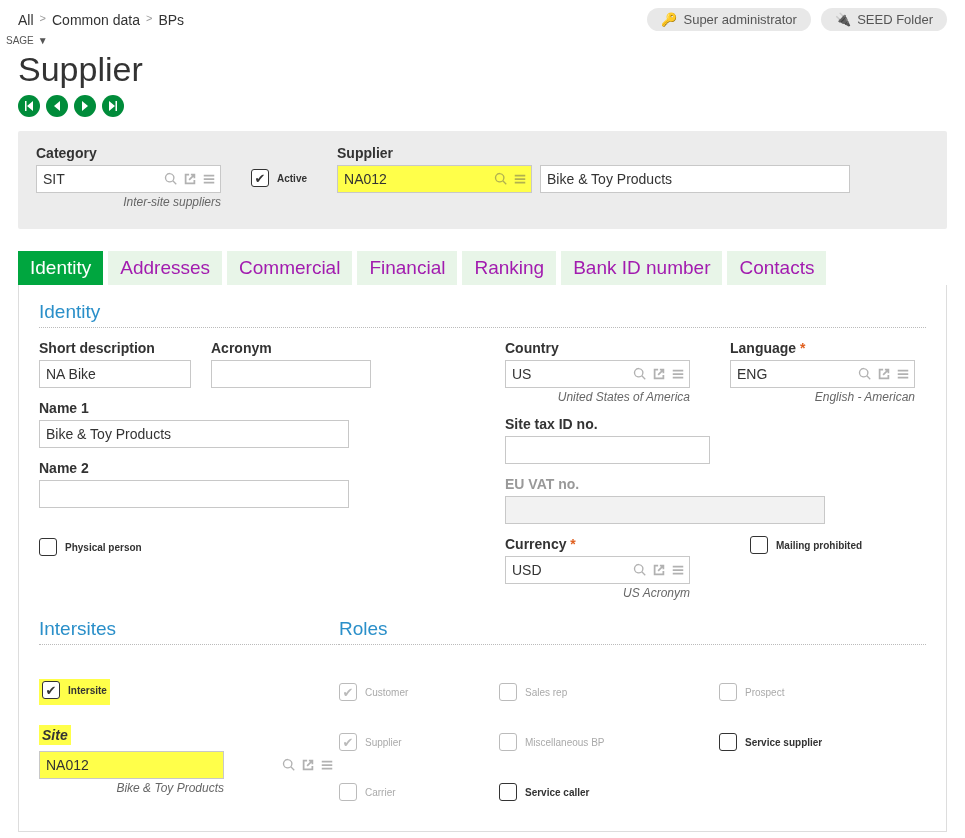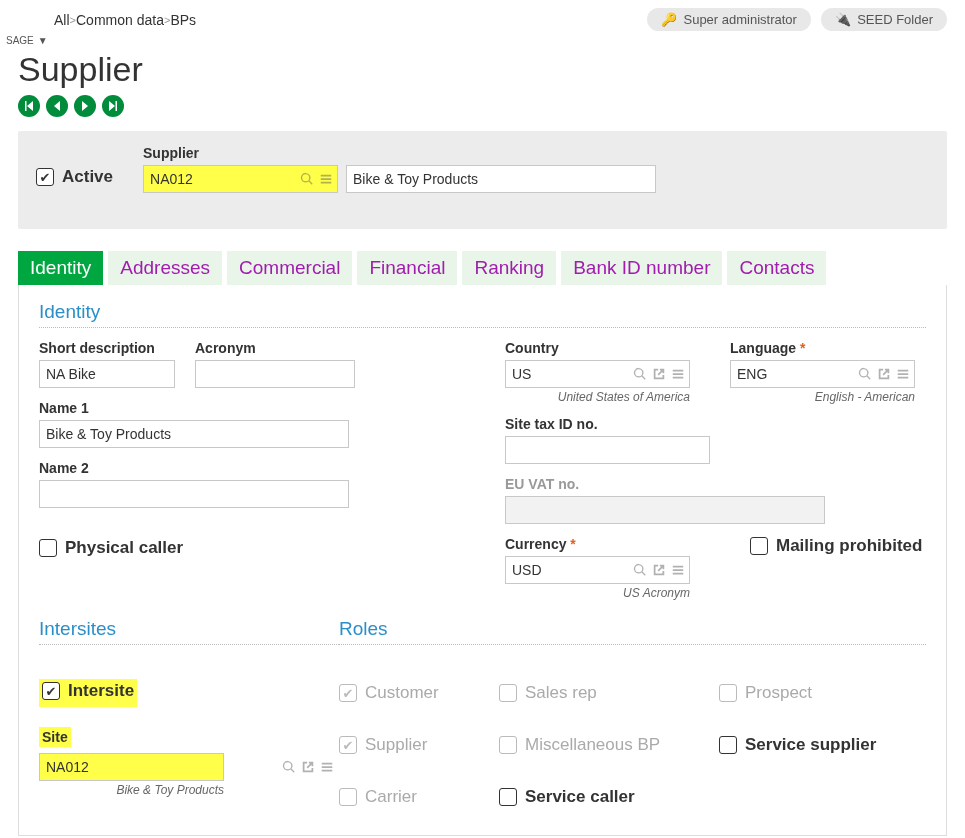--- a/index.html
+++ b/index.html
@@ -1,19 +1,19 @@
 <!DOCTYPE html>
 <html><head>
 <meta charset="utf-8">
 <style>
   * { box-sizing: border-box; margin: 0; padding: 0; }
   body { font-family: "Segoe UI", Arial, sans-serif; font-size: 14px; color: #333; background: #fff; width: 965px; }
   
   .top-row { display: flex; justify-content: space-between; align-items: center; padding: 8px 18px 4px 18px; }
-  .breadcrumb { display: flex; align-items: center; font-size: 14px; color: #333; margin-left: 36px; }
+  .breadcrumb { display: flex; gap: 6px; font-size: 14px; color: #333; }
   .breadcrumb a { color: #333; text-decoration: none; cursor: pointer; }
   .breadcrumb .sep { color: #999; font-size: 11px; }
   .top-right { display: flex; align-items: center; gap: 10px; }
   .pill-btn { background: #e8e8e8; border-radius: 14px; padding: 4px 14px; font-size: 13px; color: #555; display: inline-flex; align-items: center; gap: 6px; cursor: pointer; }
   .pill-btn .icn { color: #888; font-size: 13px; }
   .sage-menu { color: #555; font-size: 10px; display: flex; align-items: center; gap: 4px; cursor: pointer; margin-left: 6px; }
   .sage-row { text-align: right; padding: 0 18px 4px 0; }
   
   .page-title { font-size: 34px; font-weight: 400; color: #333; padding: 0 18px; }
   .nav-circles { display: flex; gap: 6px; padding: 6px 18px 14px 18px; }
@@ -38,21 +38,21 @@
   .txt.disabled { background: #f2f2f2; color: #999; }
   .input-icons { position: absolute; right: 4px; display: flex; gap: 3px; align-items: center; }
   .inp-icn { width: 16px; height: 16px; cursor: pointer; opacity: 0.45; display: flex; align-items: center; justify-content: center; }
   .inp-icn svg { width: 14px; height: 14px; fill: #555; }
   
   .chk-row { display: flex; align-items: center; gap: 8px; padding-bottom: 4px; }
   .chk { width: 18px; height: 18px; border: 1.5px solid #333; border-radius: 3px; display: flex; align-items: center; justify-content: center; cursor: pointer; background: #fff; }
   .chk.checked::after { content: "✔"; font-size: 13px; color: #333; line-height: 1; }
   .chk.disabled { border-color: #bbb; cursor: default; }
   .chk.disabled.checked::after { color: #bbb; }
-  .chk-label { font-weight: 600; font-size: 17px; }
+  .chk-label { font-weight: 600; font-size: 10px; }
   .chk-label.dis { color: #aaa; font-weight: 400; }
   
   .tabs { display: flex; gap: 5px; margin: 22px 18px 0 18px; flex-wrap: wrap; }
   .tab { padding: 6px 12px; font-size: 19px; cursor: pointer; background: #e8f5e8; color: #a21caf; }
   .tab.active { background: #00a63f; color: #fff; }
   
   .content-panel { border: 1px solid #ddd; border-top: none; margin: 0 18px; padding: 16px 20px 24px 20px; }
   .section-title { color: #2a8fc9; font-size: 19px; font-weight: 400; border-bottom: 1px dotted #bbb; padding-bottom: 4px; margin-bottom: 12px; }
   
   .form-grid { display: flex; gap: 0; }
@@ -119,20 +119,44 @@
     </div>
   <div class="circle">
       <svg viewBox="0 0 10 10">
         <path d="M7.5 0H9v10H7.5z M1 0l6 5-6 5z"></path>
       </svg>
     </div>
 </div>
 
 <div class="header-panel">
   <div class="hp-row">
+    <div class="hp-col">
+      <div class="fld-label">Category</div>
+      <div class="input-wrap">
+        <input class="txt w-cat" value="SIT" style="">
+        <div class="input-icons">
+          <span class="inp-icn">
+              <svg viewBox="0 0 16 16">
+                <path d="M6.5 1a5.5 5.5 0 014.38 8.82l3.65 3.65-1.06 1.06-3.65-3.65A5.5 5.5 0 116.5 1zm0 1.5a4 4 0 100 8 4 4 0 000-8z"></path>
+              </svg>
+            </span>
+          <span class="inp-icn">
+              <svg viewBox="0 0 16 16">
+                <path d="M2 2h5v2H4v8h8V9h2v5H2zM9 2h5v5h-2V5.4L7.7 9.7 6.3 8.3 10.6 4H9z"></path>
+              </svg>
+            </span>
+          <span class="inp-icn">
+              <svg viewBox="0 0 16 16">
+                <path d="M2 3h12v2H2zm0 4h12v2H2zm0 4h12v2H2z"></path>
+              </svg>
+            </span>
+        </div>
+      </div>
+      <div class="helper">Inter-site suppliers</div>
+    </div>
     <div class="hp-col" style="padding-bottom:18px;">
       <div class="chk-row">
         <div class="chk checked"></div>
         <span class="chk-label">Active</span>
       </div>
     </div>
     <div class="hp-col" style="padding-bottom:16px;">
       <div class="fld-label">Supplier</div>
       <div style="display:flex; gap:8px;">
         <div class="input-wrap">
@@ -168,39 +192,39 @@
 
 <div class="content-panel">
   <div class="section-title">Identity</div>
 
   <div class="form-grid">
 
     <div class="col-left">
       <div class="fld-row-inline">
         <div class="fld">
           <div class="fld-label">Short description</div>
-          <input class="txt" style="width: 136px;" value="NA Bike">
+          <input class="txt" style="width: 152px;" value="NA Bike">
         </div>
         <div class="fld">
           <div class="fld-label">Acronym</div>
           <input class="txt" style="width: 160px;" value="">
         </div>
       </div>
       <div class="fld">
         <div class="fld-label">Name 1</div>
         <input class="txt w-name" value="Bike &amp; Toy Products" style="">
       </div>
       <div class="fld">
         <div class="fld-label">Name 2</div>
         <input class="txt w-name" value="" style="">
       </div>
       <div class="fld" style="margin-top:30px;">
         <div class="chk-row">
           <div class="chk"></div>
-          <span class="chk-label">Physical caller</span>
+          <span class="chk-label">Physical person</span>
         </div>
       </div>
     </div>
 
     <div class="col-right">
       <div style="display:flex; gap:40px;">
         <div class="fld">
           <div class="fld-label">Country</div>
           <div class="input-wrap">
             <input class="txt w-md" value="US" style="">
@@ -295,21 +319,21 @@
       <div class="section-title">Intersites</div>
       <div style="margin-top:34px;">
         <span class="hl-wrap">
           <span class="chk-row" style="display:inline-flex;">
             <span class="chk checked"></span>
             <span class="chk-label">Intersite</span>
           </span>
         </span>
       </div>
       <div class="fld" style="margin-top:20px;">
-        <span class="hl-wrap fld-label" style="display:inline-block;">Site</span>
+        <span class="hl-wrap fld-label" style="display:inline-block;font-style:italic;">Site</span>
         <div class="input-wrap" style="margin-top:2px;">
           <input class="txt w-md hl" value="NA012" style="">
           <div class="input-icons">
             <span class="inp-icn">
                 <svg viewBox="0 0 16 16">
                   <path d="M6.5 1a5.5 5.5 0 014.38 8.82l3.65 3.65-1.06 1.06-3.65-3.65A5.5 5.5 0 116.5 1zm0 1.5a4 4 0 100 8 4 4 0 000-8z"></path>
                 </svg>
               </span>
             <span class="inp-icn">
                 <svg viewBox="0 0 16 16">

